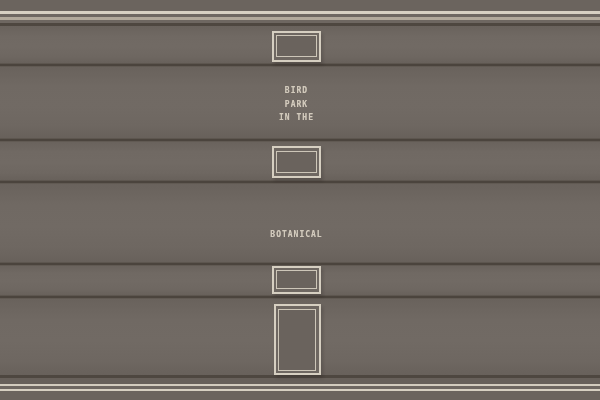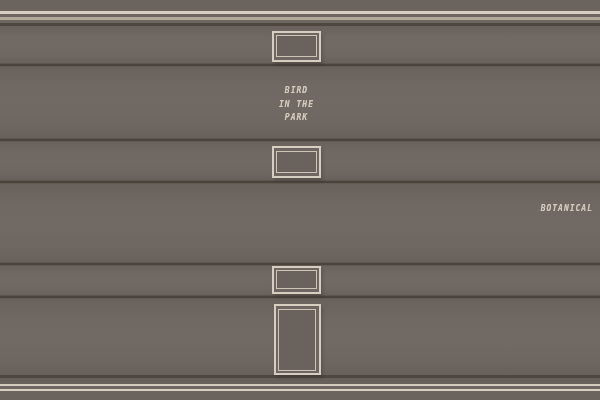--- a/index.html
+++ b/index.html
@@ -6,21 +6,20 @@
   body {
     width: 600px; height: 400px;
     overflow: hidden;
     background: #6e6761;
     font-family: "DejaVu Sans Mono", "Liberation Mono", monospace;
   }
   #scene {
     position: relative;
     width: 600px; height: 400px;
     background: #6e6761;
-    font-style: italic;
   }
   
   .panel {
     position: absolute; left: 0; width: 600px; z-index: 1;
     background: linear-gradient(to bottom, #69625c 0%, #706963 28%, #716a64 55%, #6e6761 82%, #68615b 100%);
   }
   .band { position: absolute; left: 0; width: 600px; z-index: 1; }
   
   .hline { position: absolute; left: 0; width: 600px; z-index: 2; }
   .line-bright { background: #d7d0c2; }
@@ -96,20 +95,20 @@
   </div>
   <div class="frame" style="left:271.5px; top:265.5px; width:49.5px; height:28px;">
     <div class="frame-inner"></div>
   </div>
   <div class="frame" style="left:273.5px; top:304px; width:47px; height:71px;">
     <div class="frame-inner"></div>
   </div>
 
   <div class="label" style="top:84px;">
     <div>BIRD</div>
+    <div>PARK</div>
     <div>IN THE</div>
-    <div>PARK</div>
   </div>
-  <div class="label" style="top:202px; line-height:14px;text-align:right;">
+  <div class="label" style="top:228px; line-height:14px;">
     <div>BOTANICAL</div>
   </div>
 
 </div>
 
 </body></html>

